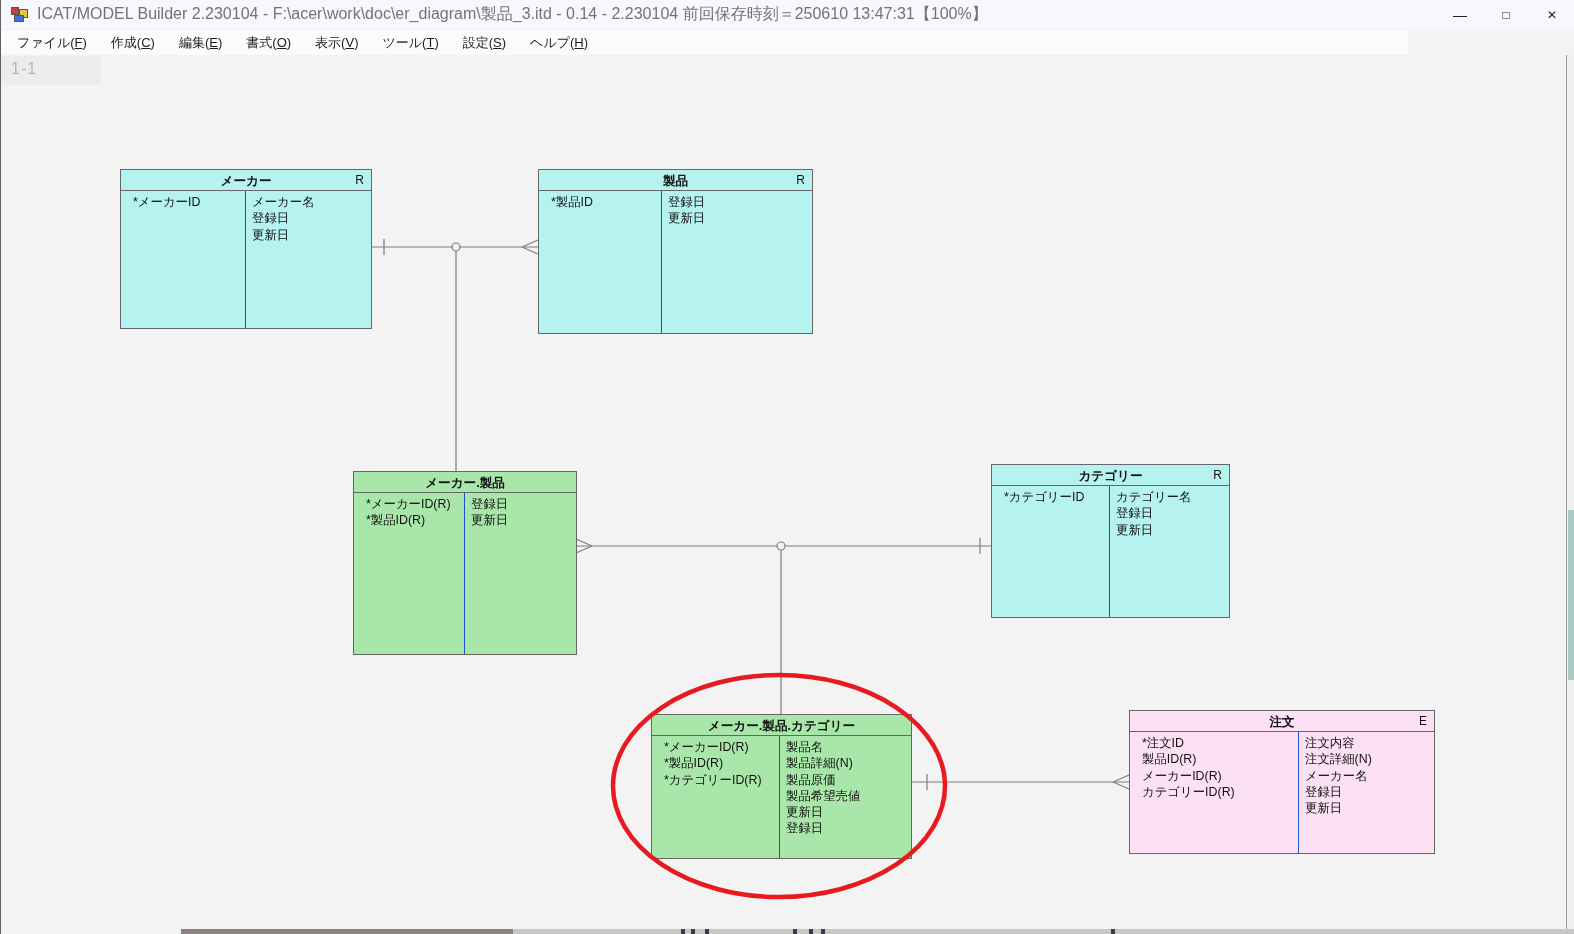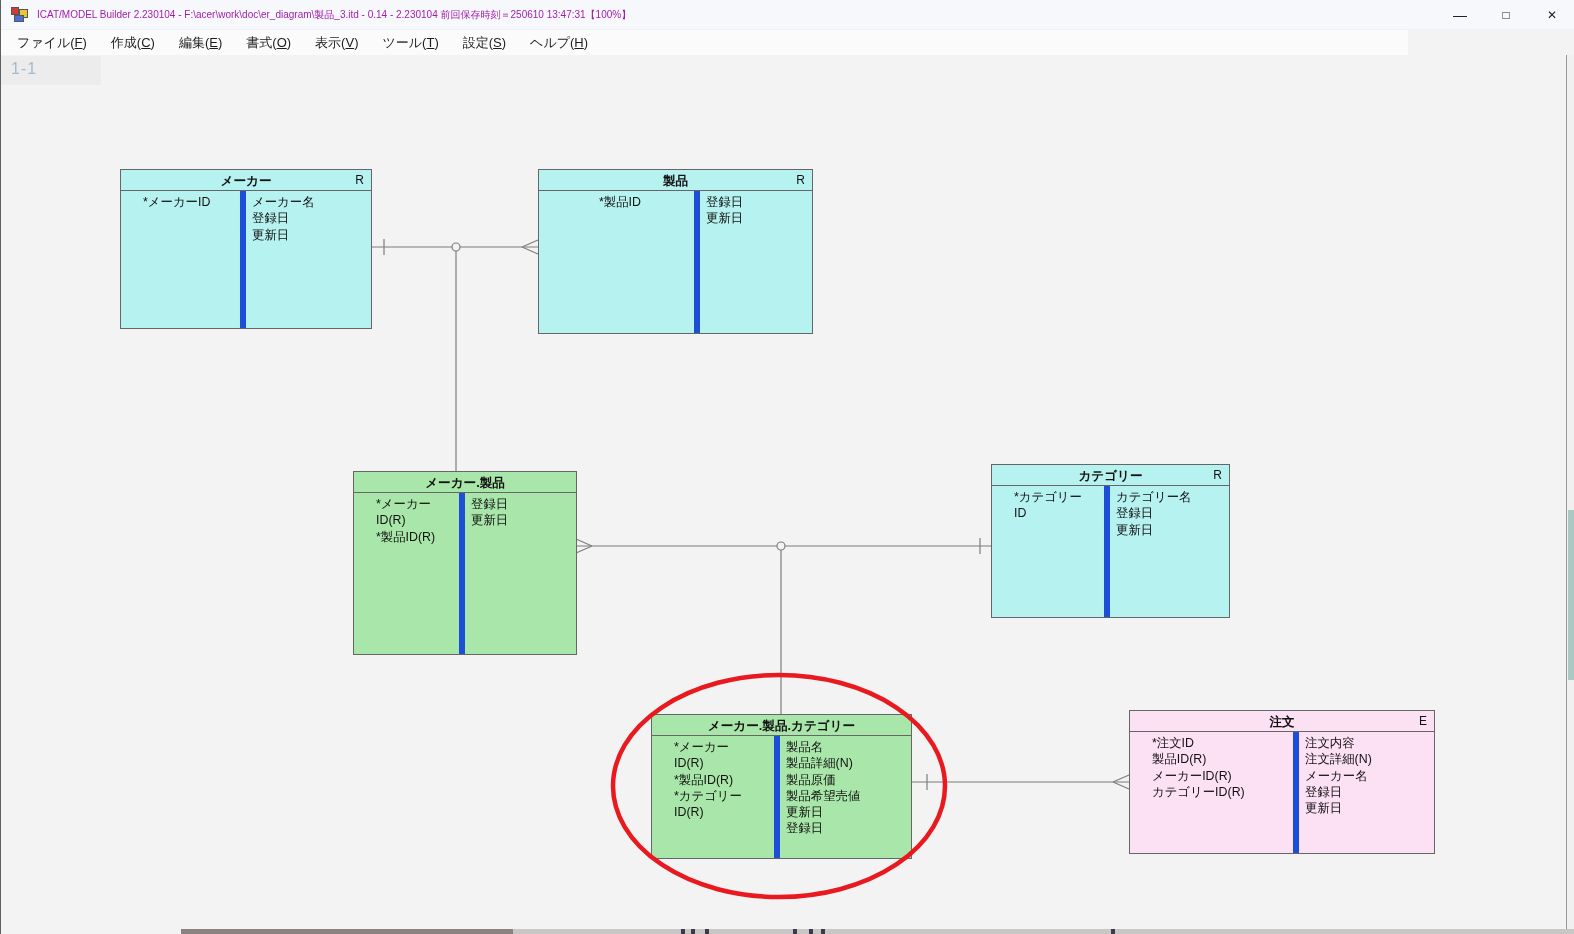--- a/index.html
+++ b/index.html
@@ -15,21 +15,21 @@
   .titlebar {
     position:absolute; left:0; top:0; width:1574px; height:30px;
     background:#f7f8fb; display:flex; align-items:center;
     border-bottom:1px solid #f0f1f4;
   }
   .app-icon { position:relative; width:17px; height:16px; margin:0 9px 0 10px; flex:0 0 auto; }
   .app-icon .sq { position:absolute; border:1px solid #555; }
   .app-icon .sq.red    { left:0;  top:0;  width:8px;  height:8px;  background:#d03a3a; }
   .app-icon .sq.yellow { left:8px; top:2px; width:9px; height:9px; background:#e8c53a; }
   .app-icon .sq.blue   { left:3px; top:8px; width:10px; height:7px; background:#4a6fd8; }
-  .title-text { font-size:10px; color:#a21caf; white-space:nowrap; overflow:hidden;text-align:center; }
+  .title-text { font-size:16px; color:#737373; white-space:nowrap; overflow:hidden;text-align:center; }
   .win-controls { margin-left:auto; display:flex; height:30px; }
   .win-btn {
     width:46px; height:30px; display:flex; align-items:center; justify-content:center;
     font-size:12px; color:#222; cursor:default;
   }
   .win-btn.min  { font-size:14px; }
 
   .menubar {
     position:absolute; left:0; top:30px; width:1407px; height:25px;
     background:#fbfbfb; display:flex; align-items:center;
@@ -61,28 +61,28 @@
   .entity.pink  { background:#fce0f4; }
   .ent-header {
     position:relative; height:21px; border-bottom:1px solid #666;
     display:flex; align-items:flex-end; justify-content:center;
     font-weight:bold; font-size:12.6px;
   }
   .ent-letter {
     position:absolute; right:7px; top:3px; font-weight:normal; font-size:12px;
   }
   .ent-body { display:flex; height:calc(100% - 21px); }
-  .ent-keys  { border-right:6px solid #1d4ed8; padding:3px 22px; line-height:16.3px; flex:0 0 auto; }
+  .ent-keys  { border-right:1px solid #1d4ed8; padding:3px 12px; line-height:16.3px; flex:0 0 auto; }
   .ent-attrs { padding:3px 6px; line-height:16.3px; flex:1 1 auto; }
 
   
   #ent-maker            { left:119px;  top:114px; width:252px; height:160px; }
   #ent-maker  .ent-keys { width:125px; }
   #ent-product          { left:537px;  top:114px; width:275px; height:165px; }
-  #ent-product .ent-keys{ width:123px;margin-left:38px; }
+  #ent-product .ent-keys{ width:123px; }
   #ent-maker-product    { left:352px;  top:416px; width:224px; height:184px; }
   #ent-maker-product .ent-keys { width:111px; }
   #ent-category         { left:990px;  top:409px; width:239px; height:154px; }
   #ent-category .ent-keys { width:118px; }
   #ent-mpc              { left:650px;  top:659px; width:261px; height:145px; }
   #ent-mpc .ent-keys    { width:128px; }
   #ent-order            { left:1128px; top:655px; width:306px; height:144px; }
   #ent-order .ent-keys  { width:169px; }
 
   

